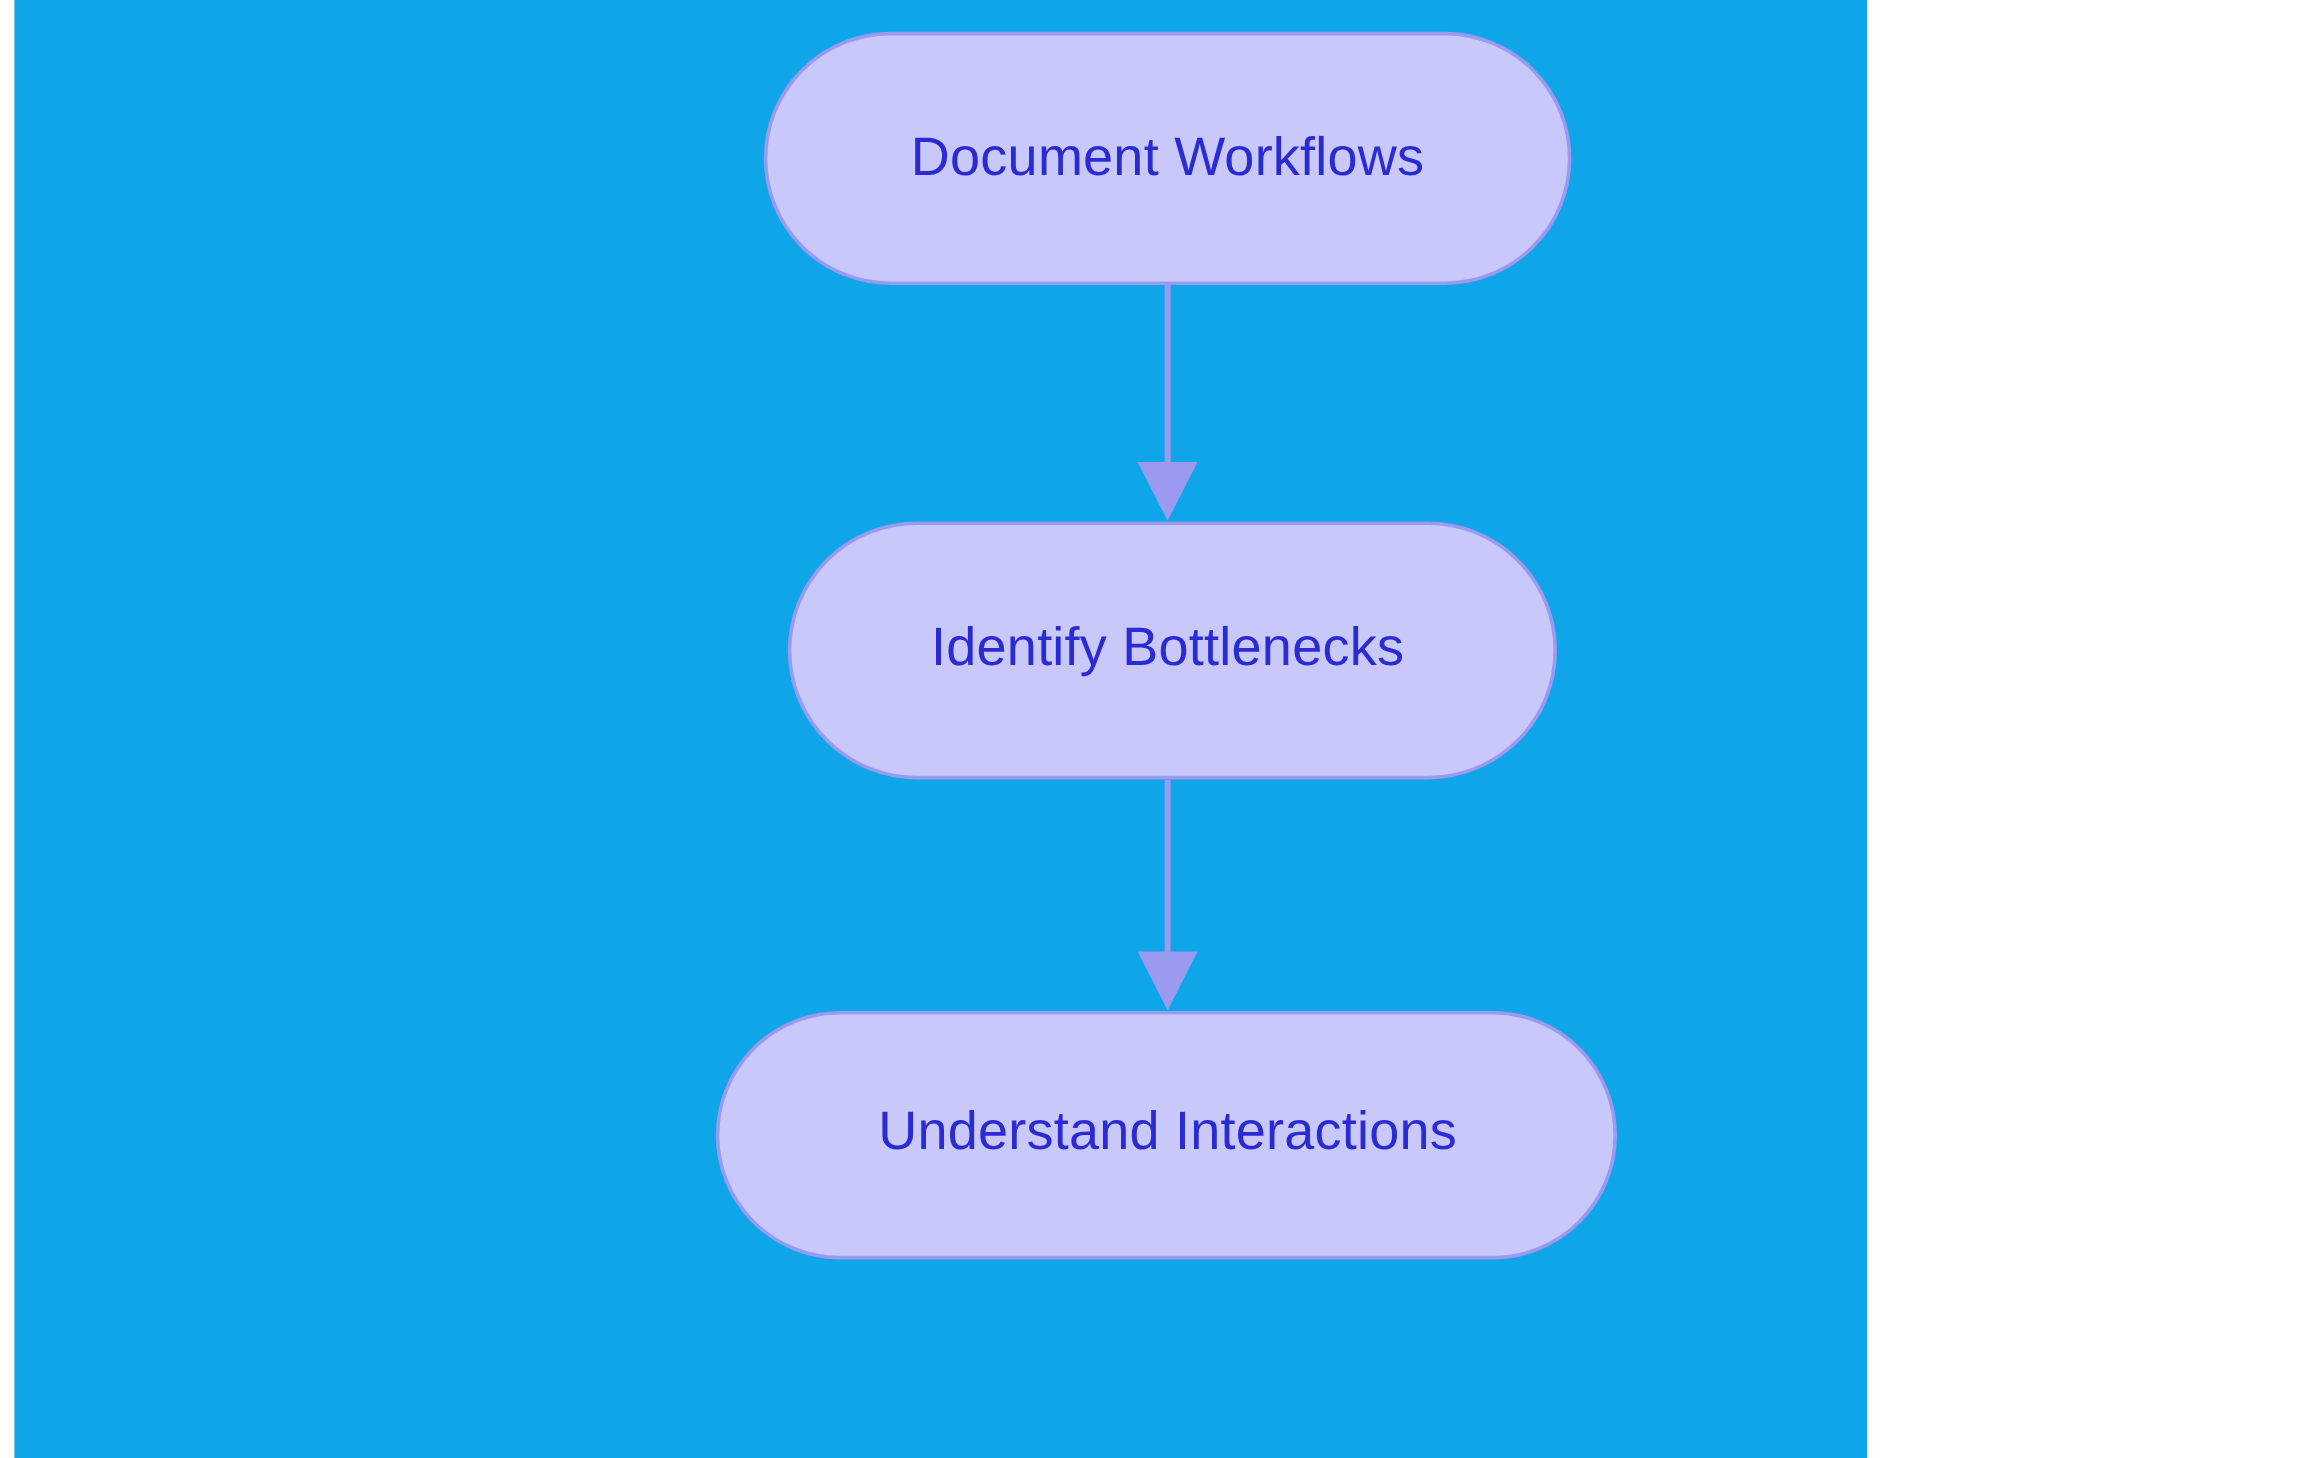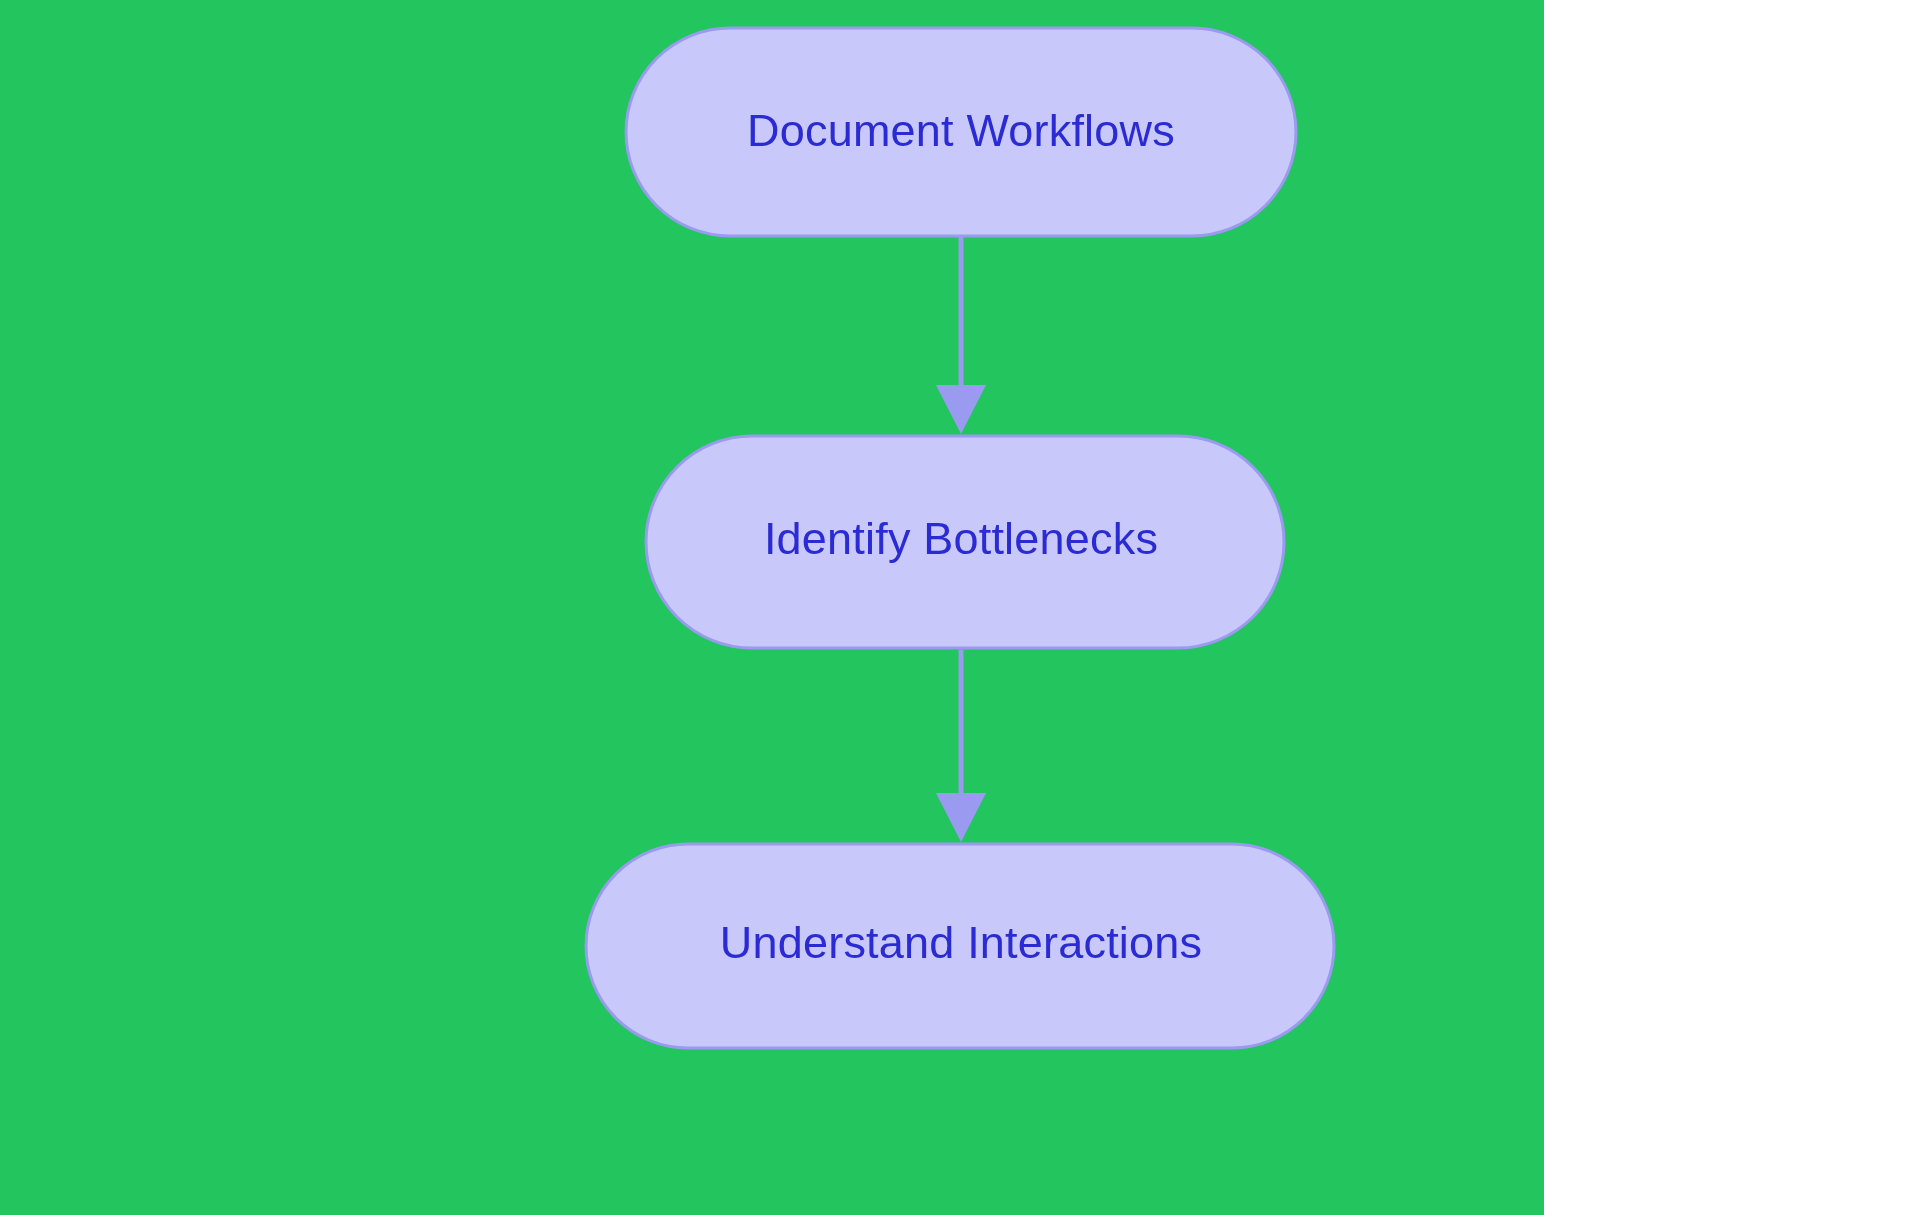--- a/index.html
+++ b/index.html
@@ -8,22 +8,23 @@
     padding: 0;
     background: #ffffff;
   }
   body {
     font-family: "Liberation Sans", sans-serif;
   }
   #canvas {
     position: relative;
     width: 1544px;
     height: 1215px;
-    background: #22c55e;
+    background: #0ea5e9;
     overflow: hidden;
+    margin-left: 12px;
   }
   .flow-svg {
     position: absolute;
     left: 0;
     top: 0;
     width: 1920px;
     height: 1215px;
   }
   .node-shape {
     fill: #c8c8fa;

